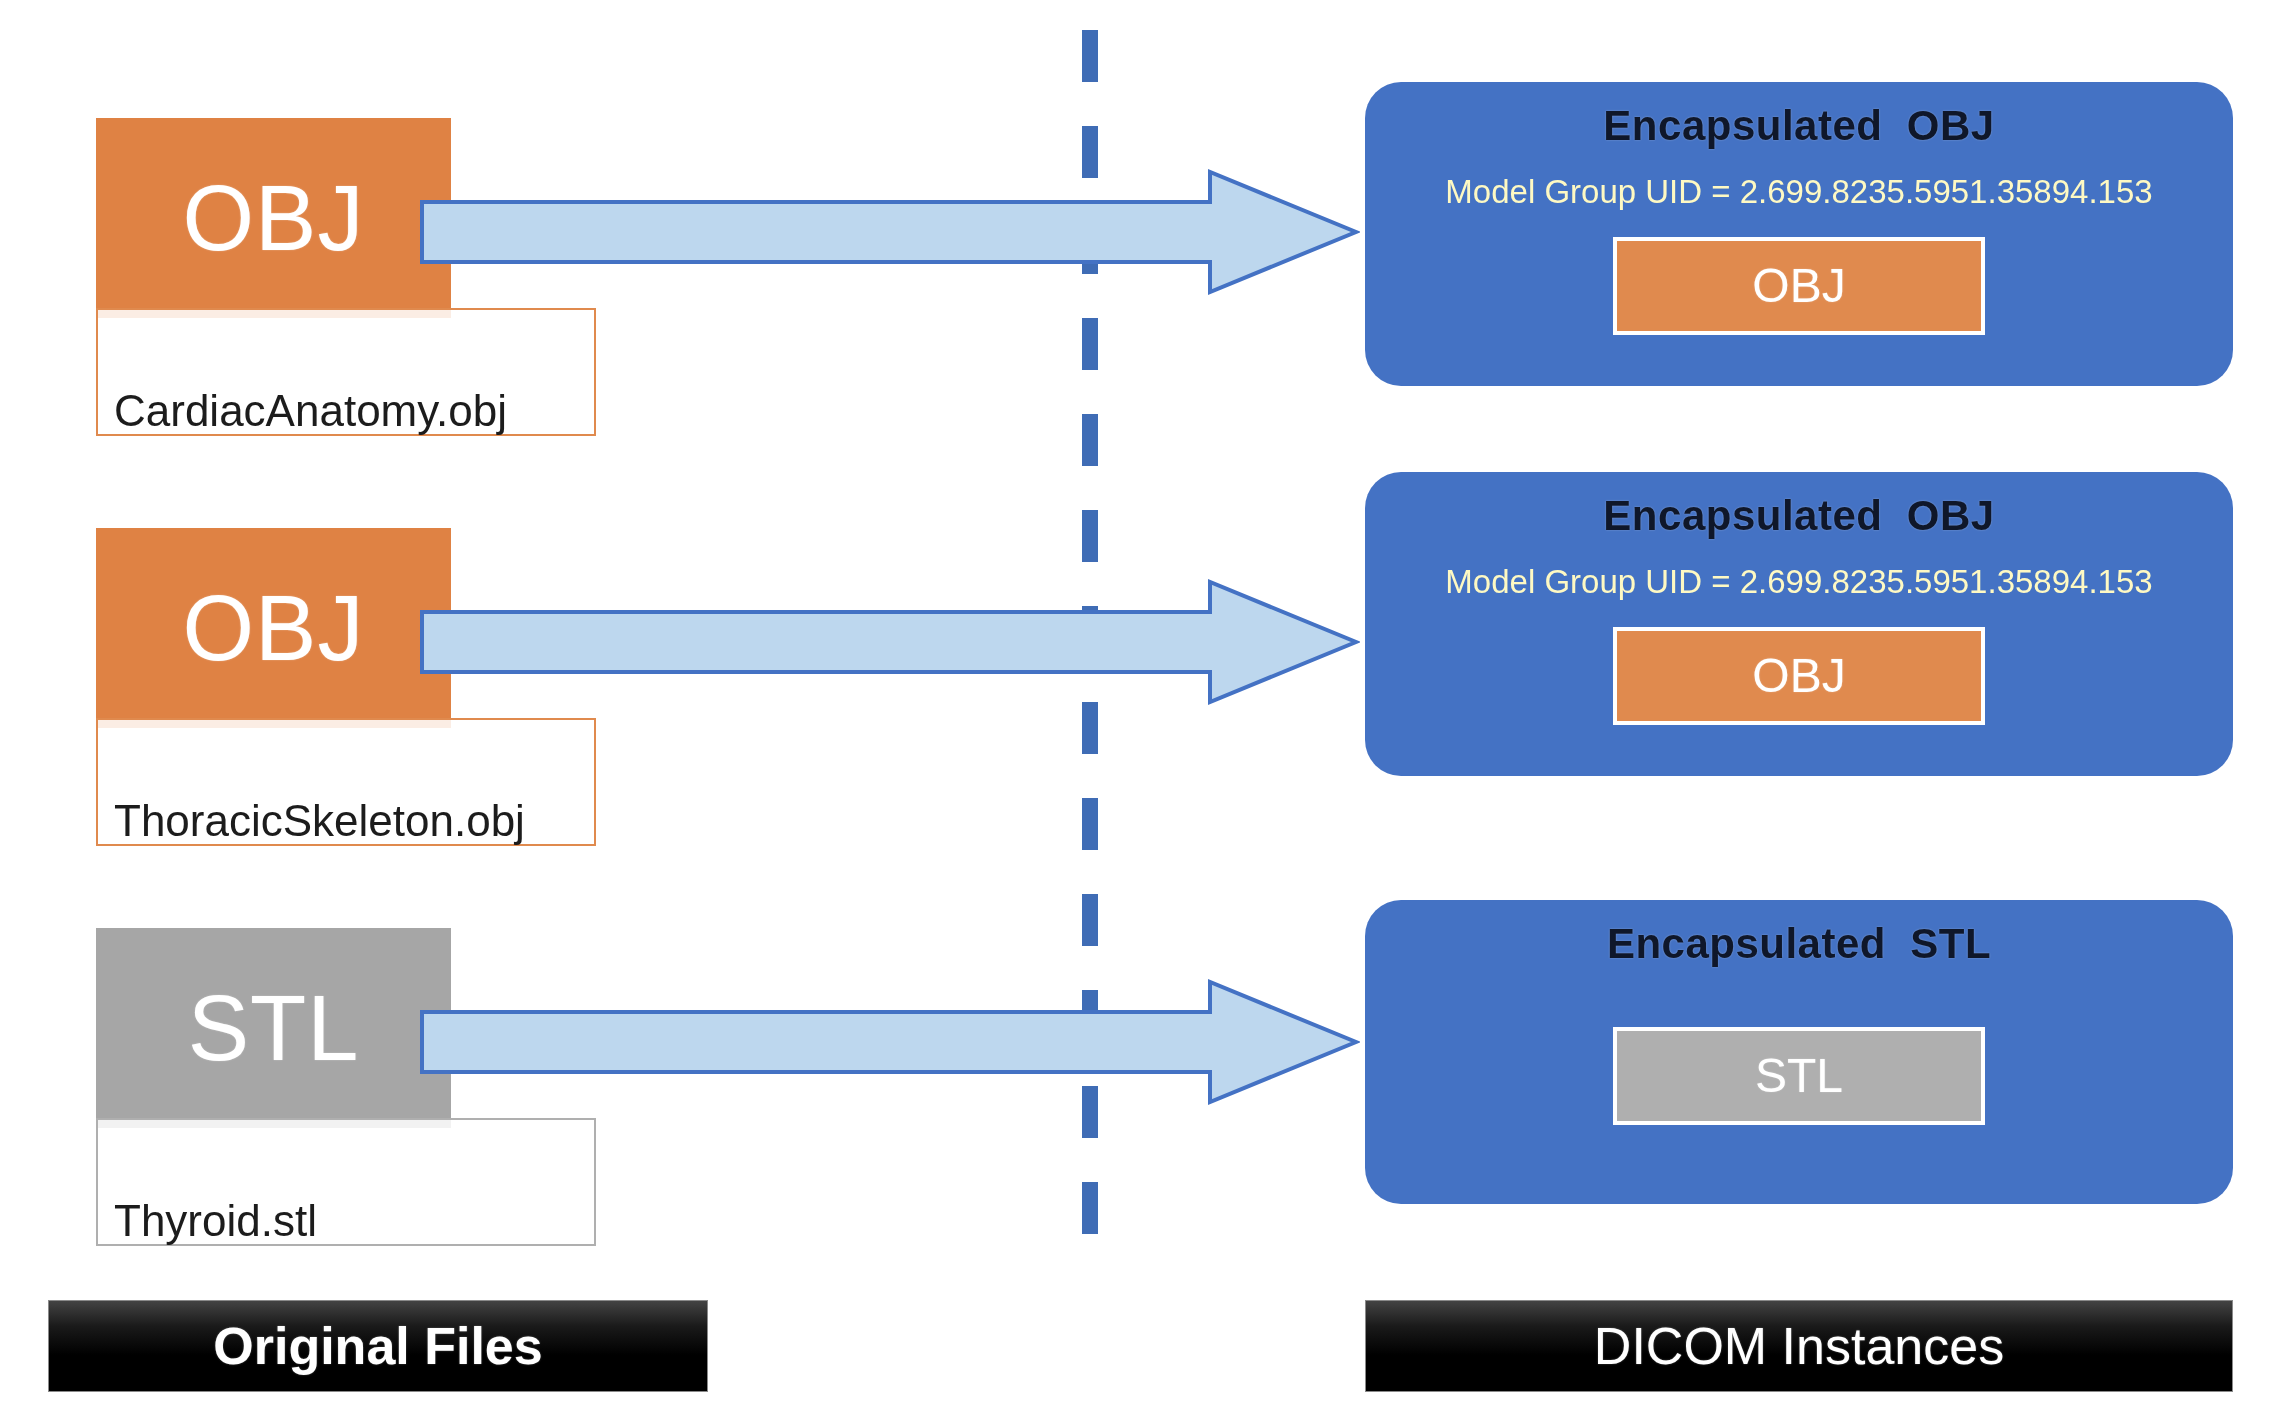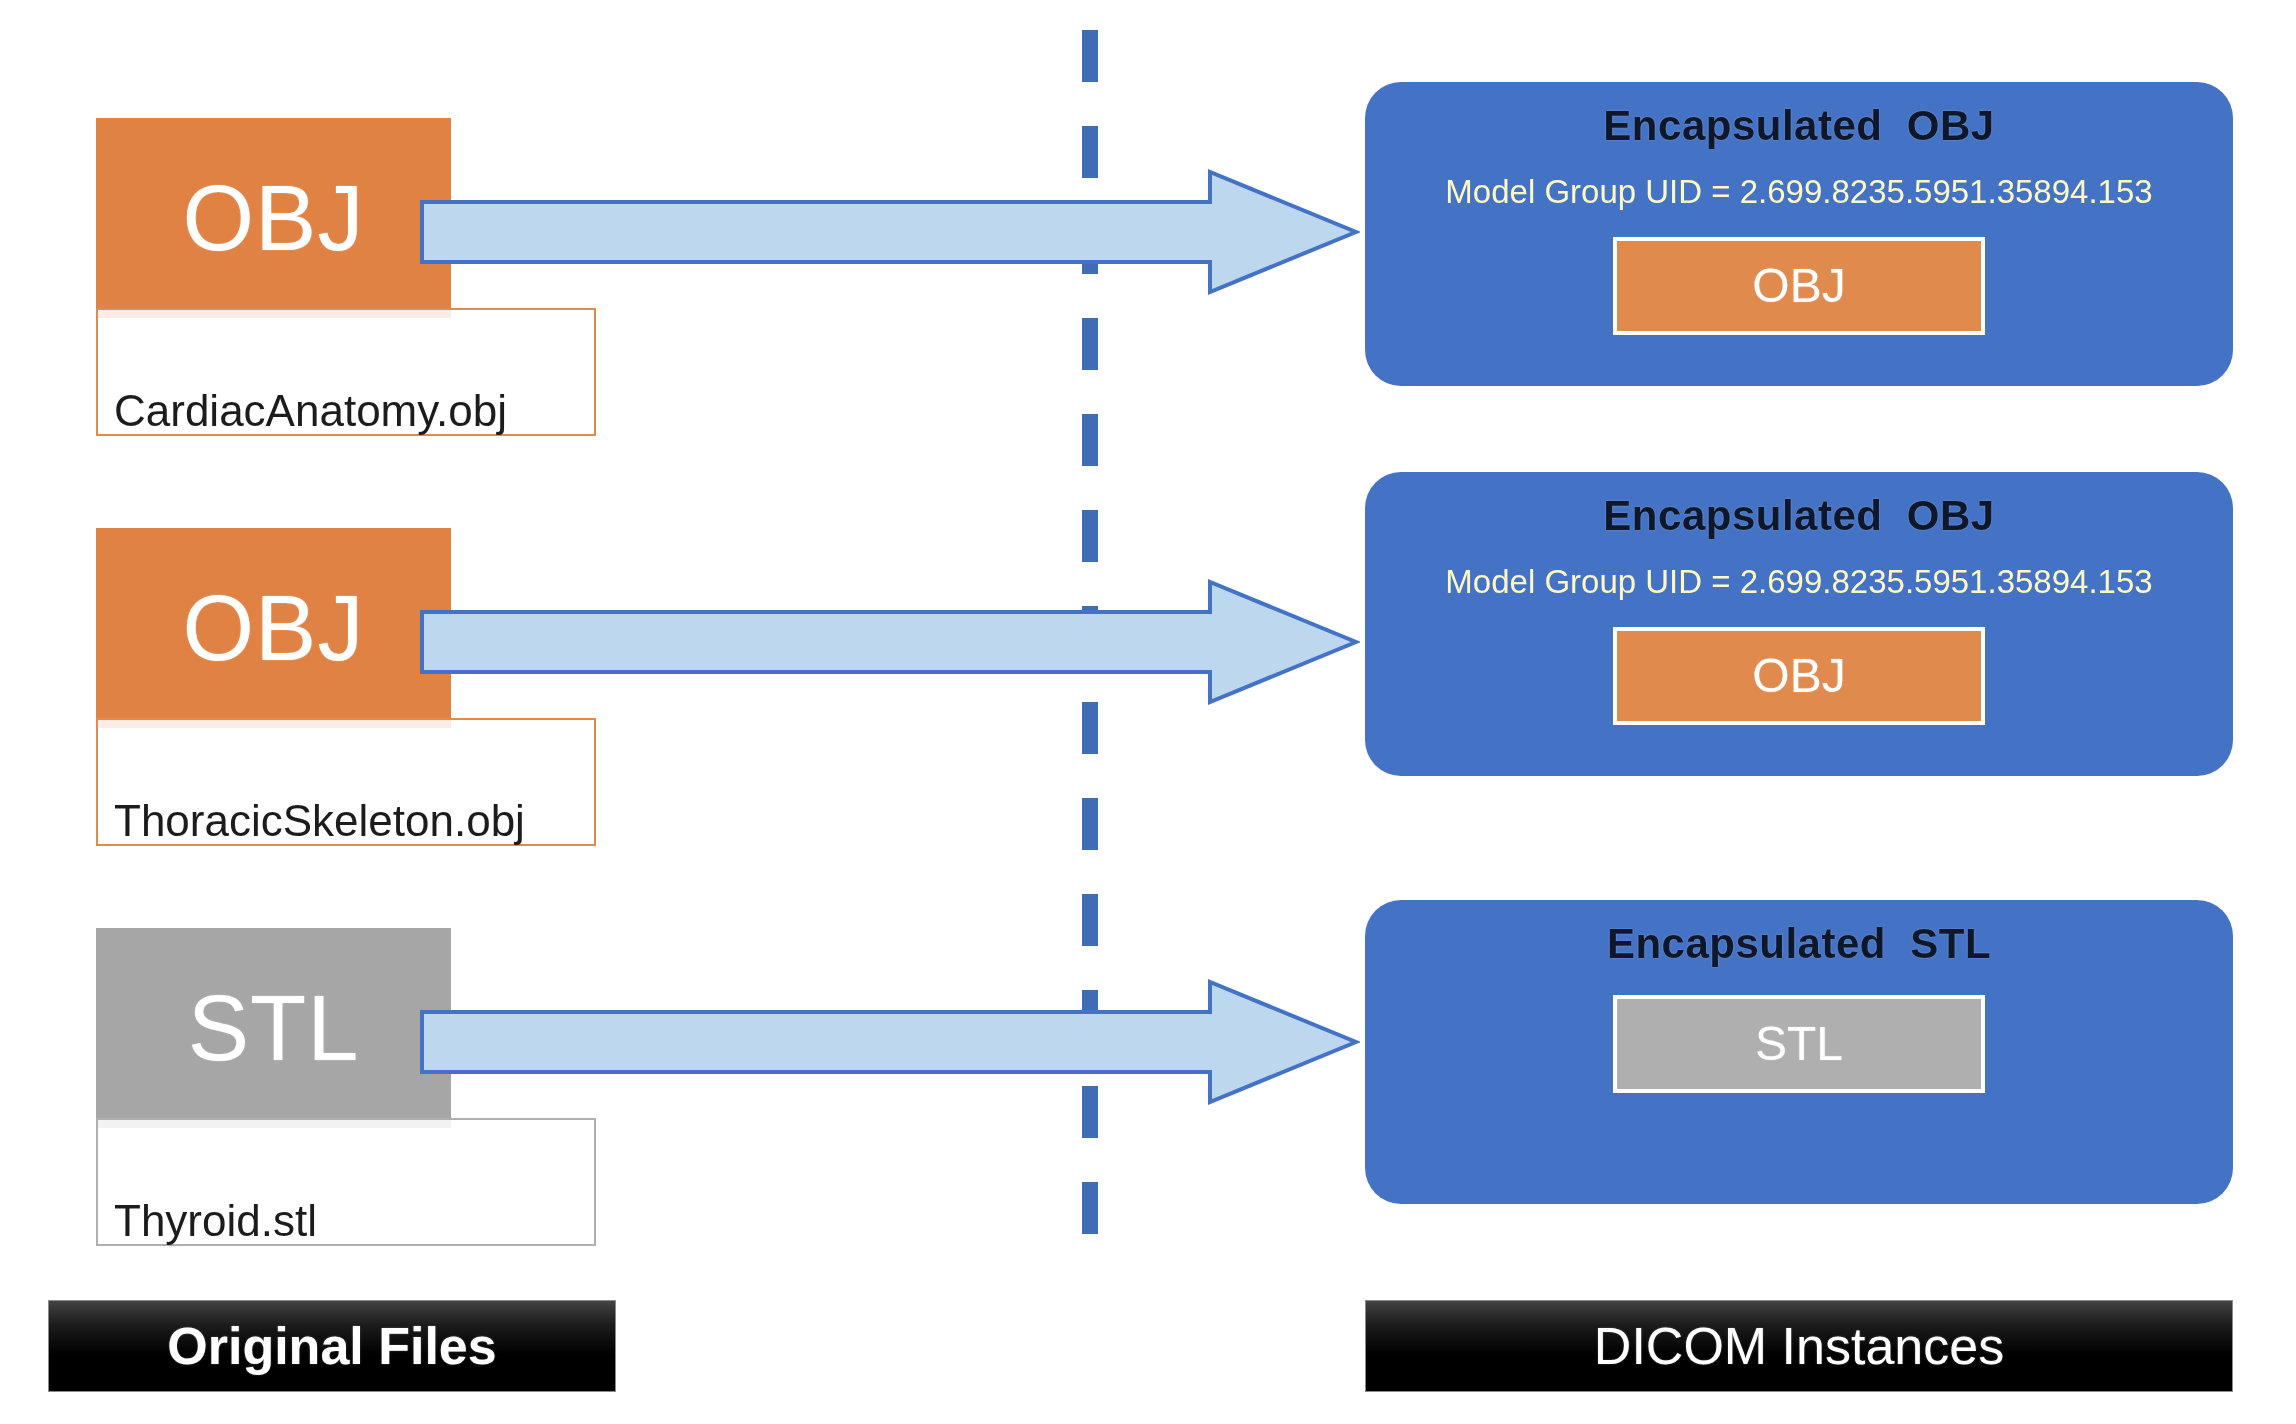--- a/index.html
+++ b/index.html
@@ -157,21 +157,21 @@
     background: linear-gradient(to bottom, #434343 0%, #1a1a1a 28%, #000000 60%, #000000 100%);
     border: 1px solid #8a8a8a;
     z-index: 5;
   }
   .banner span {
     color: #ffffff;
     font-size: 52px;
     line-height: 1;
     text-shadow: 0 0 2px rgba(255,255,255,0.3);
   }
-  .banner.left  { left: 48px;  width: 568px; }
+  .banner.left  { left: 48px;  width: 660px; }
   .banner.left span { font-weight: bold; }
   .banner.right { left: 1365px; width: 868px; }
   .banner.right span { font-weight: 400; }
 </style>
 </head>
 <body>
 
 <div id="stage">
 
   <div class="divider"></div>
@@ -224,21 +224,21 @@
   </div>
 
   <div class="card" style="top:472px; height:304px;">
     <div class="card-title">Encapsulated  OBJ</div>
     <div class="card-sub">Model Group UID = 2.699.8235.5951.35894.153</div>
     <div class="card-chip orange">
       <span>OBJ</span>
     </div>
   </div>
 
-  <div class="card" style="top:900px; height:304px;">
+  <div class="card" style="top:900px; height:304px;gap:32px;">
     <div class="card-title">Encapsulated  STL</div>
     <div class="card-chip gray">
       <span>STL</span>
     </div>
   </div>
 
   <div class="banner left">
     <span>Original Files</span>
   </div>
 

